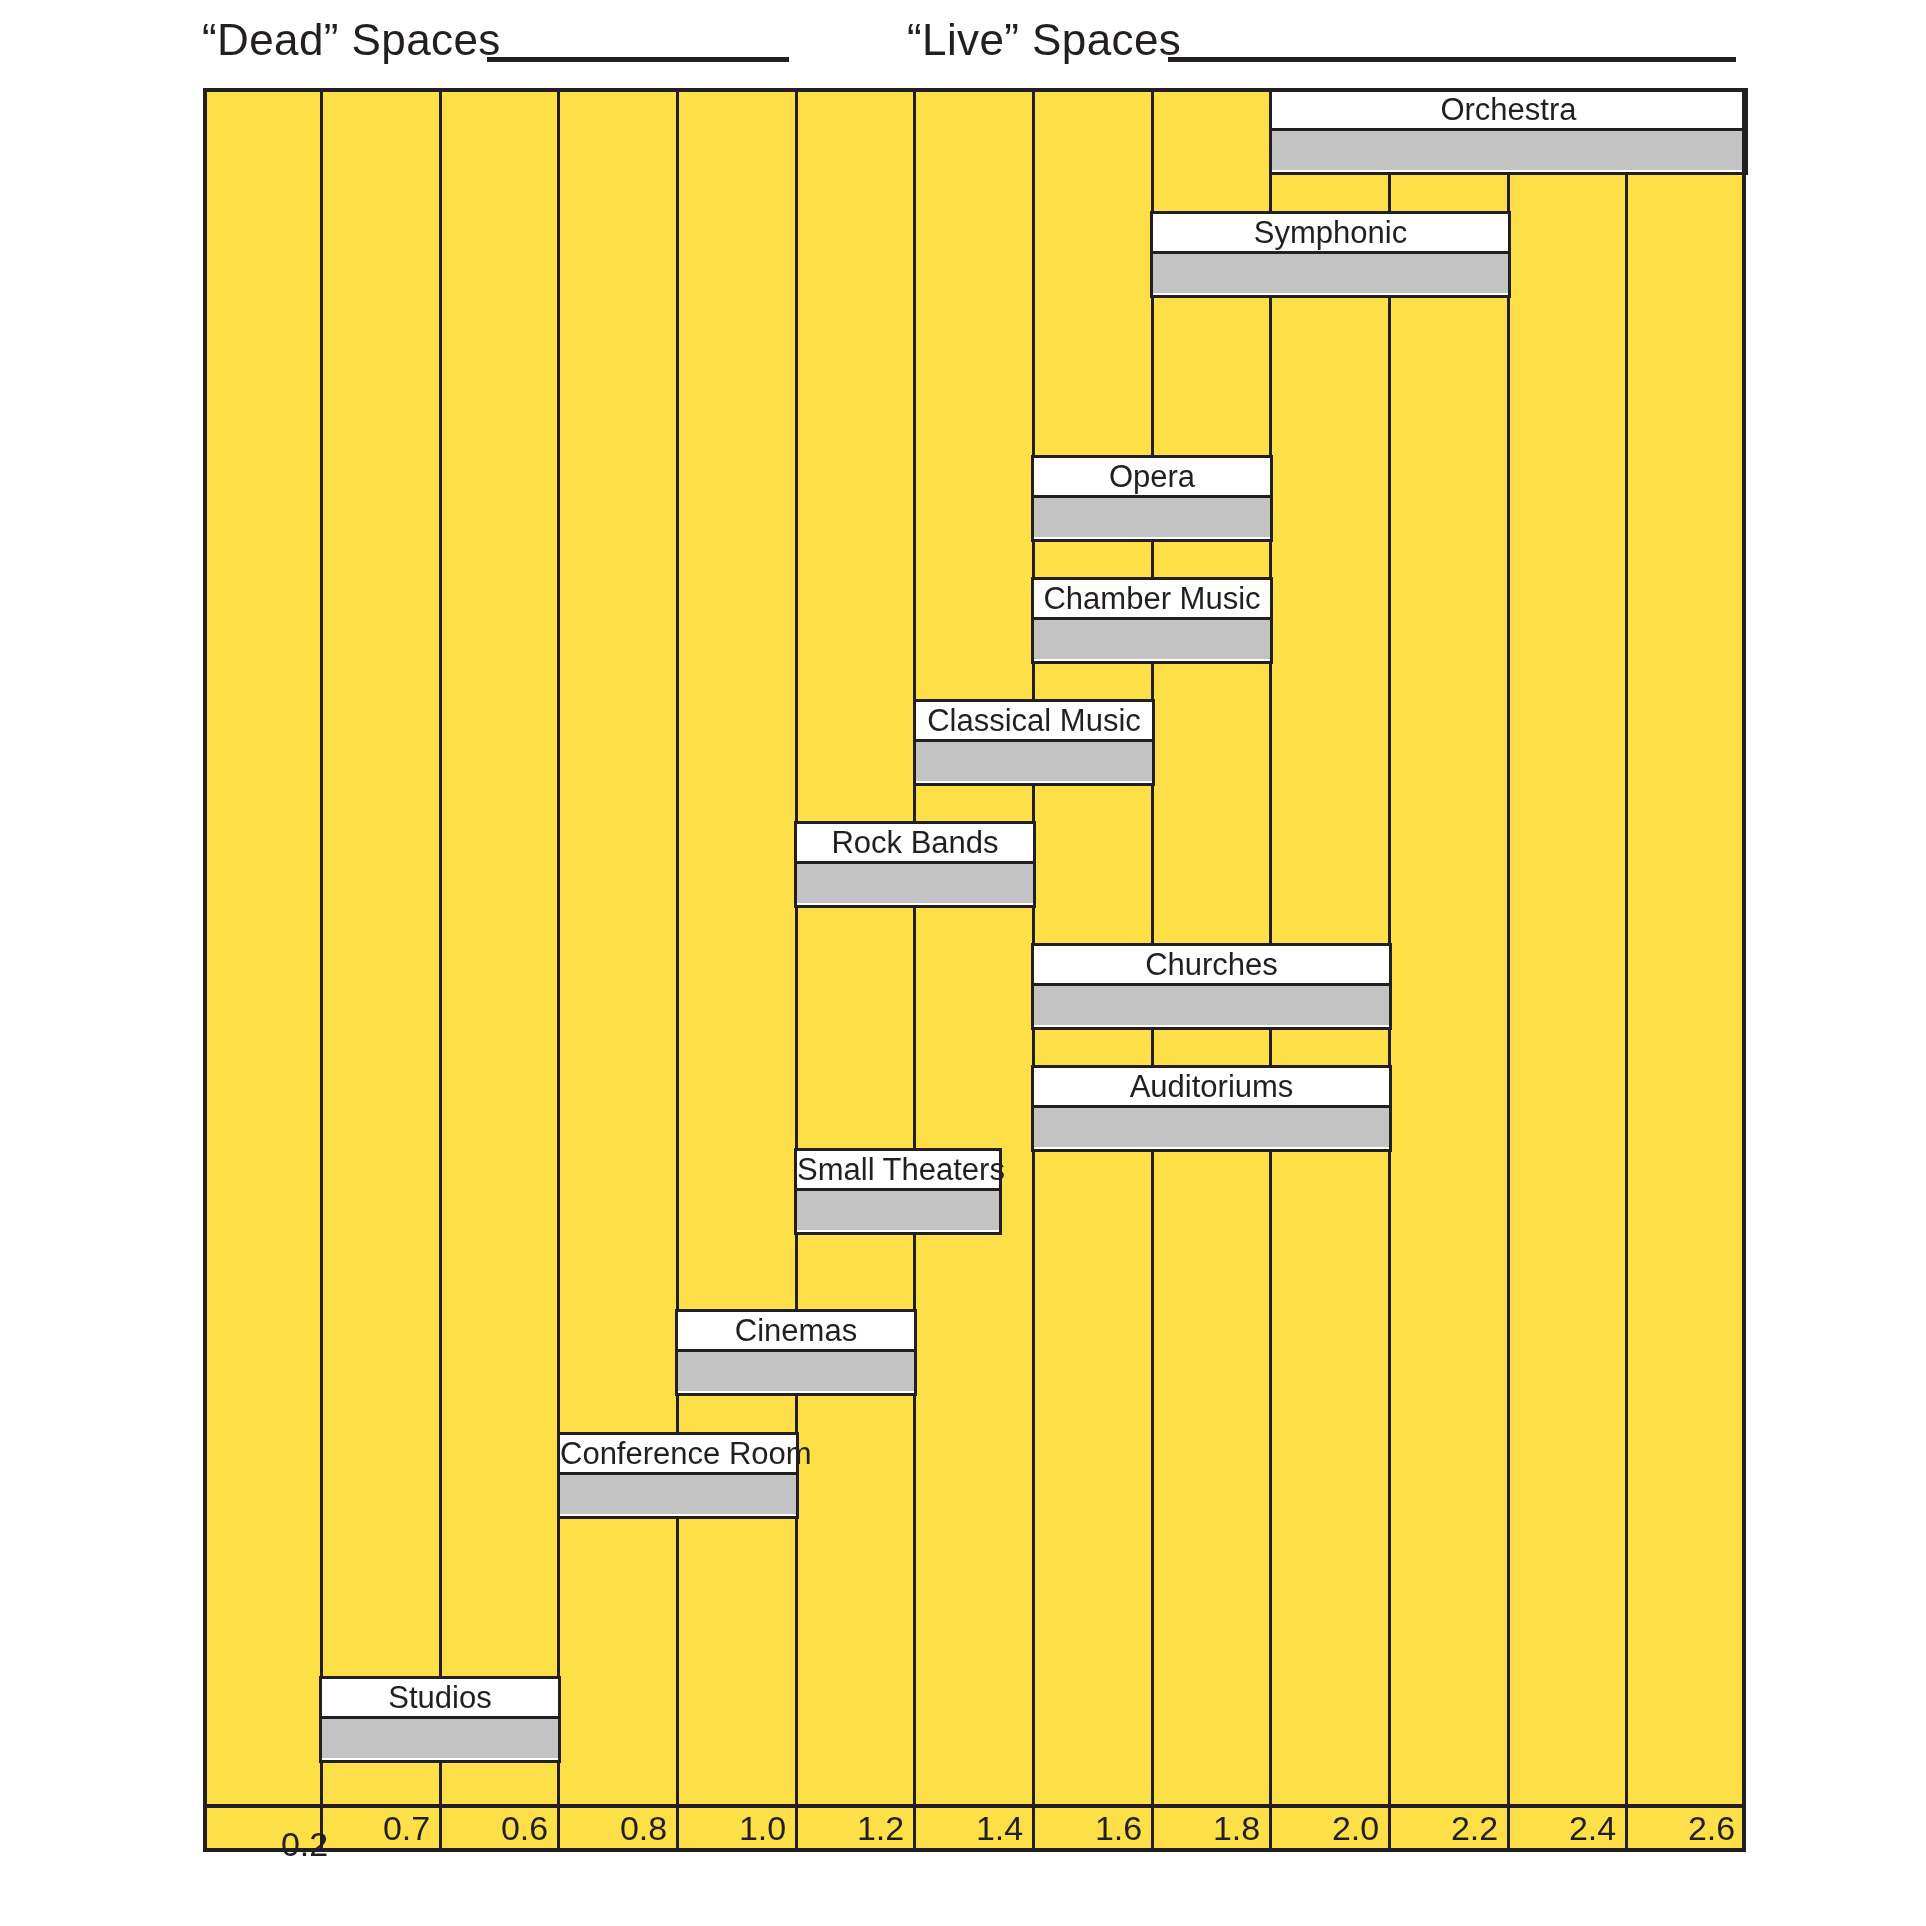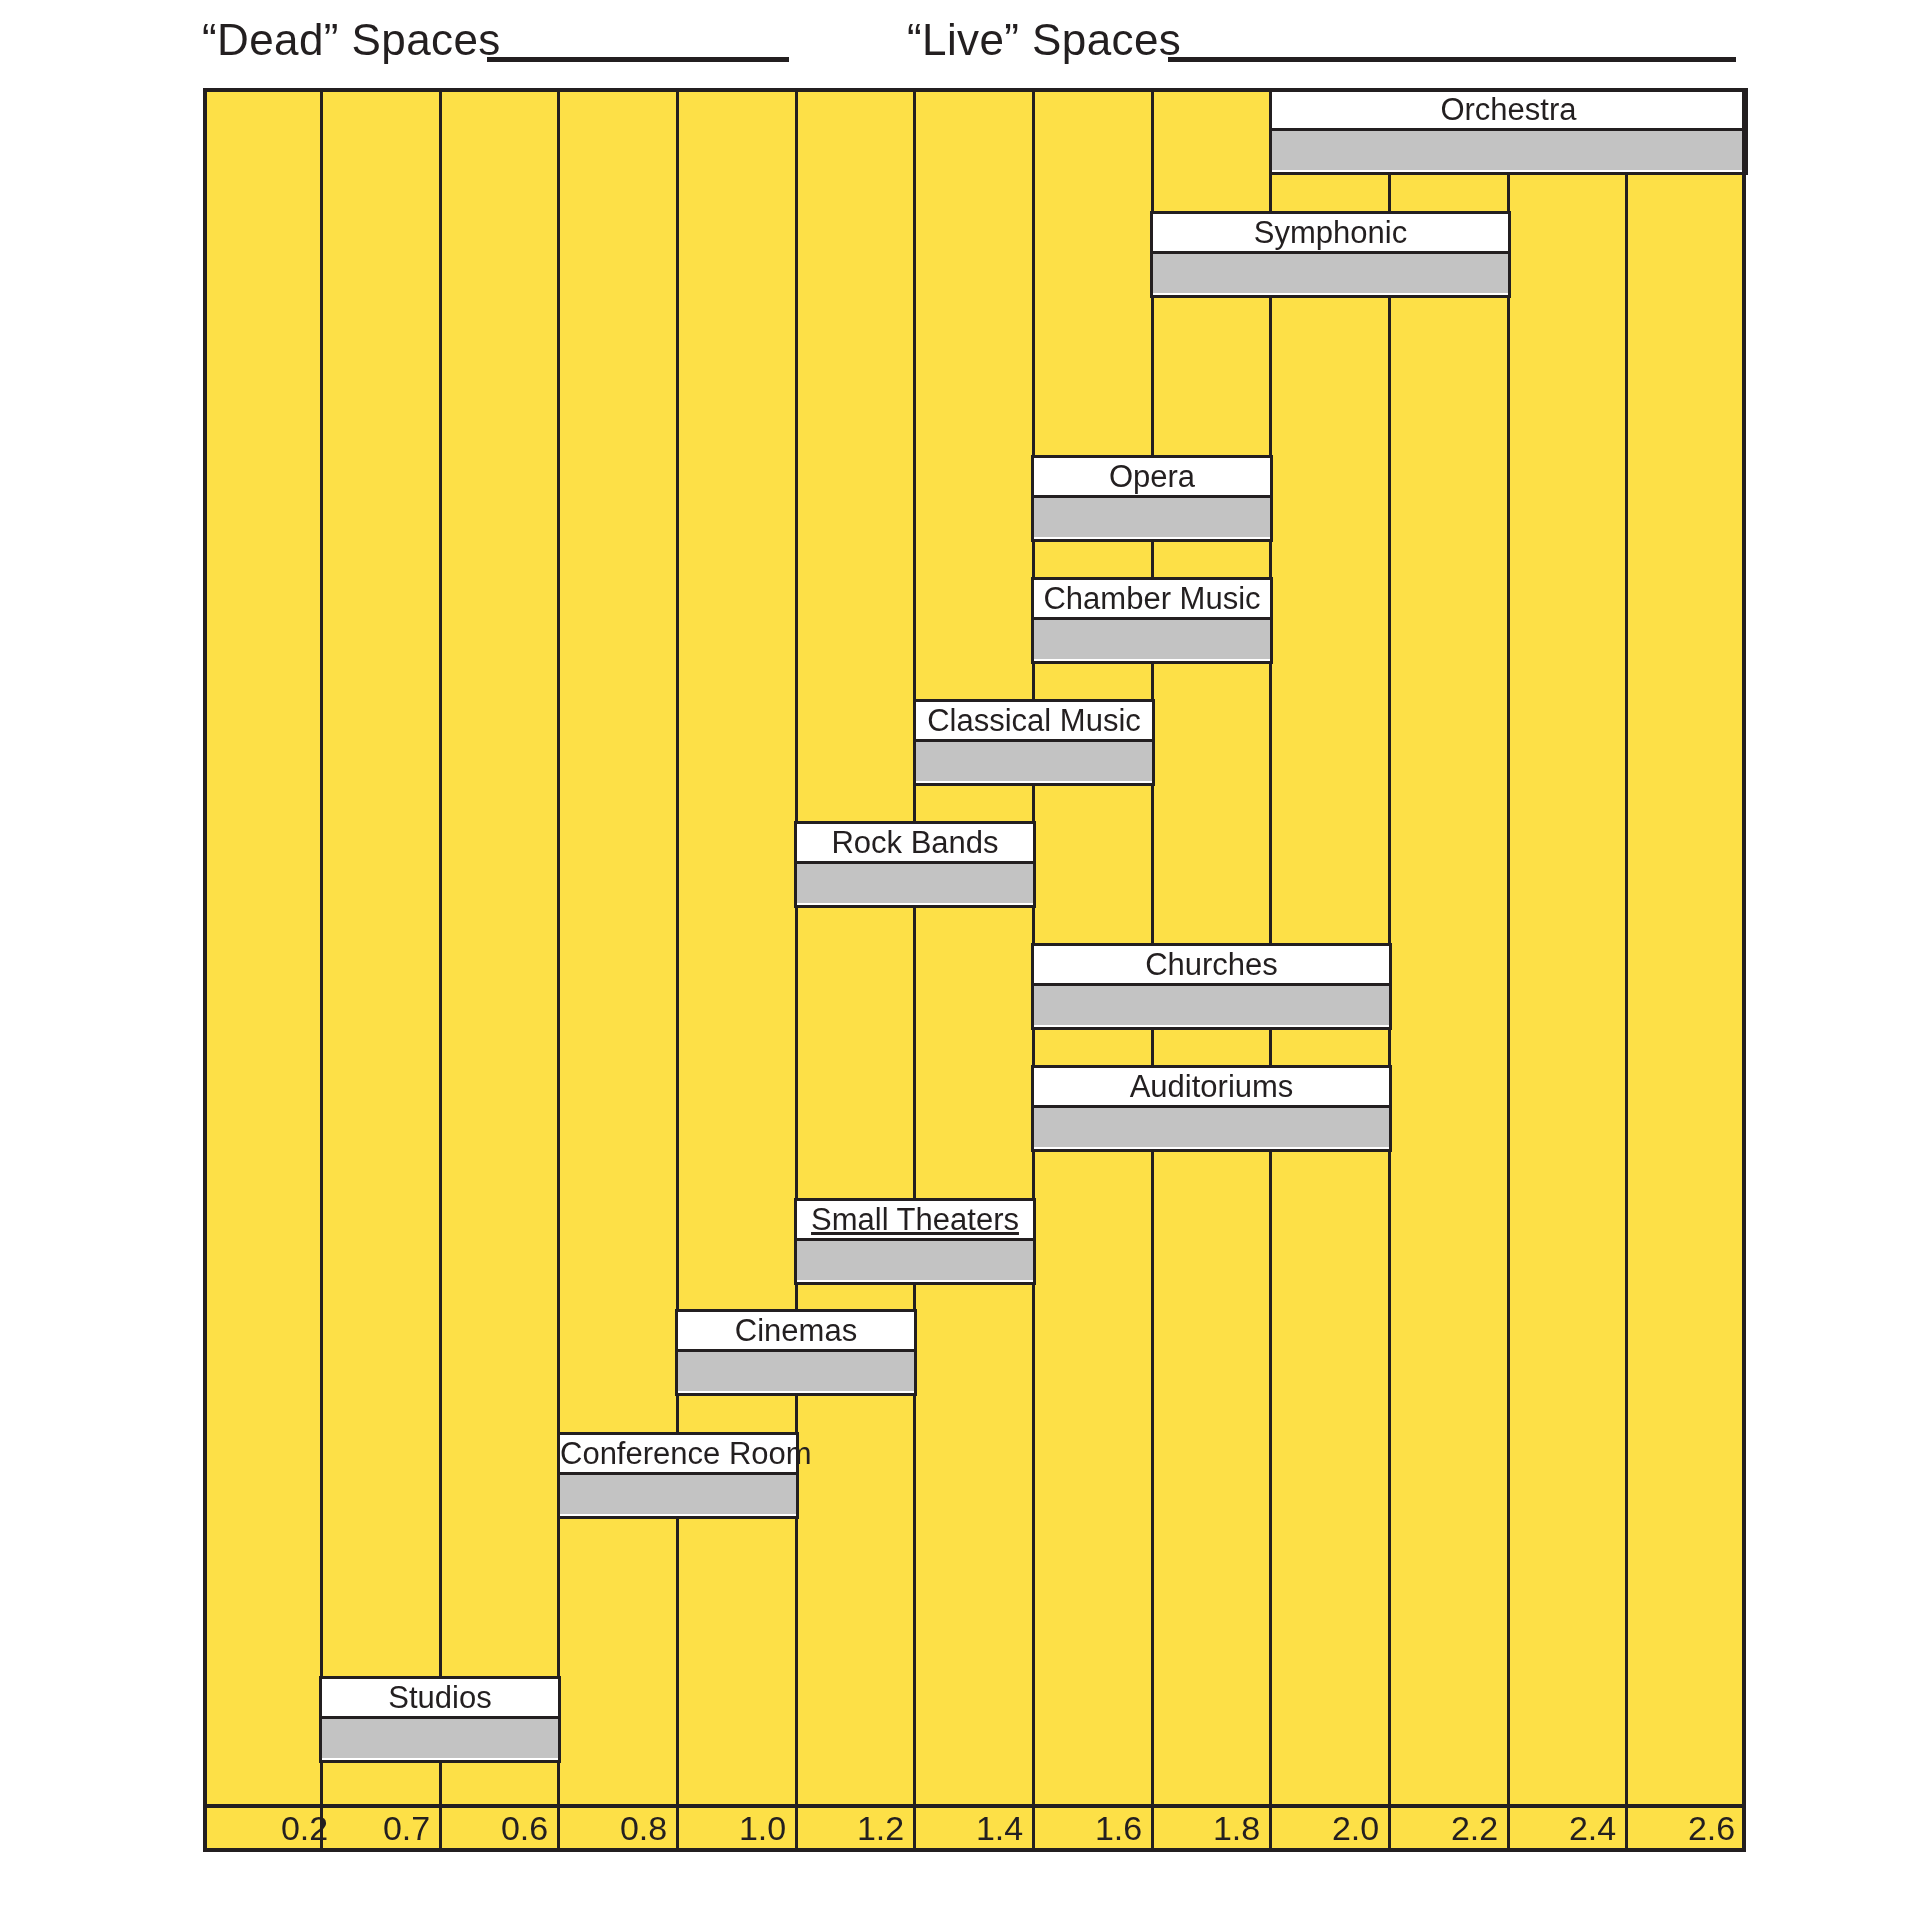--- a/index.html
+++ b/index.html
@@ -101,37 +101,37 @@
         <div class="bar-range-fill" style="background: rgb(195, 195, 195);"></div>
       </div>
       <div class="bar-group" style="left: 828px; top: 855px; width: 361px; height: 87px;">
         <div class="bar-label-box">Churches</div>
         <div class="bar-range-fill" style="background: rgb(195, 195, 195);"></div>
       </div>
       <div class="bar-group" style="left: 828px; top: 977px; width: 361px; height: 87px;">
         <div class="bar-label-box">Auditoriums</div>
         <div class="bar-range-fill" style="background: rgb(195, 195, 195);"></div>
       </div>
-      <div class="bar-group" style="left: 591px; top: 1110px; width: 242px; height: 87px; text-decoration: underline;">
+      <div class="bar-group" style="left: 591px; top: 1060px; width: 208px; height: 87px;">
         <div class="bar-label-box">Small Theaters</div>
         <div class="bar-range-fill" style="background: rgb(195, 195, 195);"></div>
       </div>
       <div class="bar-group" style="left: 472px; top: 1221px; width: 242px; height: 87px;">
         <div class="bar-label-box">Cinemas</div>
         <div class="bar-range-fill" style="background: rgb(195, 195, 195);"></div>
       </div>
       <div class="bar-group" style="left: 354px; top: 1344px; width: 242px; height: 87px;">
         <div class="bar-label-box">Conference Room</div>
         <div class="bar-range-fill" style="background: rgb(195, 195, 195);"></div>
       </div>
       <div class="bar-group" style="left: 116px; top: 1588px; width: 242px; height: 87px;">
         <div class="bar-label-box">Studios</div>
         <div class="bar-range-fill" style="background: rgb(195, 195, 195);"></div>
       </div>
-      <div class="axis-cell" style="left: 0px; width: 136px;">0.2</div>
+      <div class="axis-cell" style="left: 0px; width: 136px; margin-top: 16px;">0.2</div>
       <div class="axis-cell" style="left: 119px; width: 119px;">0.7</div>
       <div class="axis-cell" style="left: 237px; width: 119px; padding-left: 40px;">0.6</div>
       <div class="axis-cell" style="left: 356px; width: 119px;">0.8</div>
       <div class="axis-cell" style="left: 475px; width: 119px;">1.0</div>
       <div class="axis-cell" style="left: 593px; width: 119px;">1.2</div>
       <div class="axis-cell" style="left: 712px; width: 119px;">1.4</div>
       <div class="axis-cell" style="left: 831px; width: 119px;">1.6</div>
       <div class="axis-cell" style="left: 949px; width: 119px;">1.8</div>
       <div class="axis-cell" style="left: 1068px; width: 119px;">2.0</div>
       <div class="axis-cell" style="left: 1187px; width: 119px;">2.2</div>

